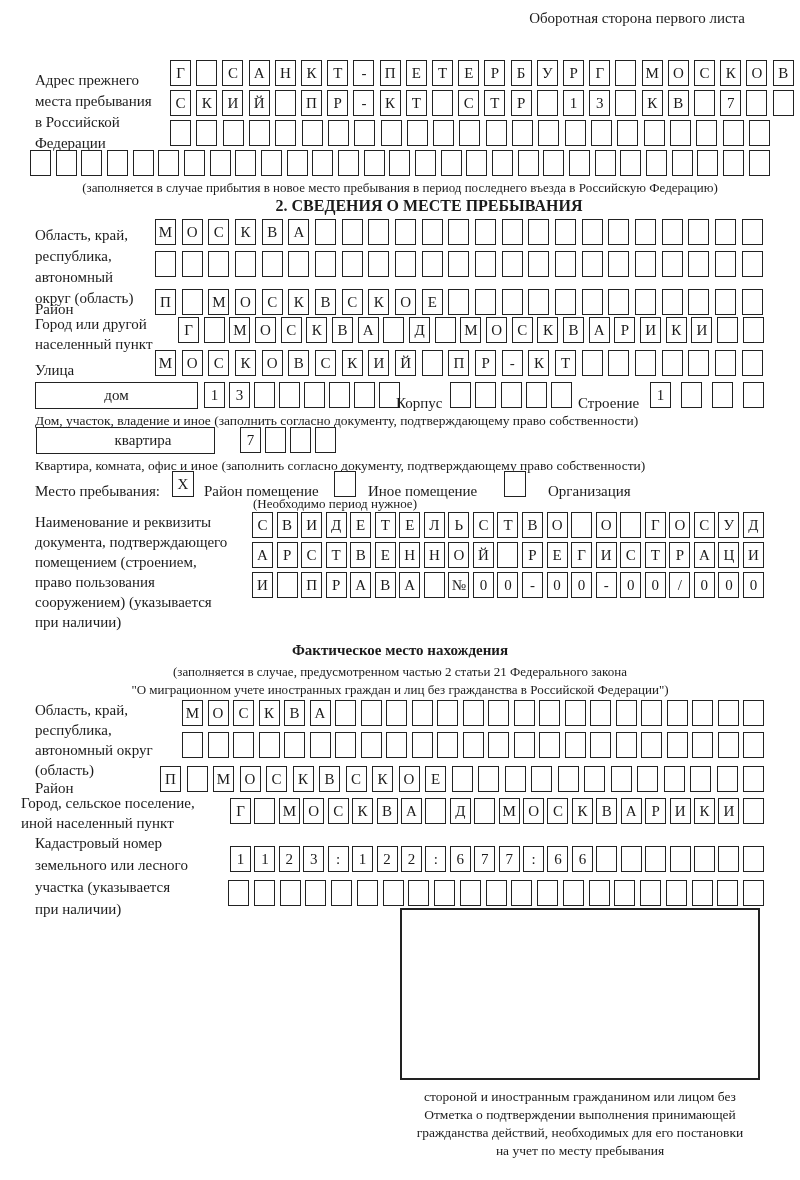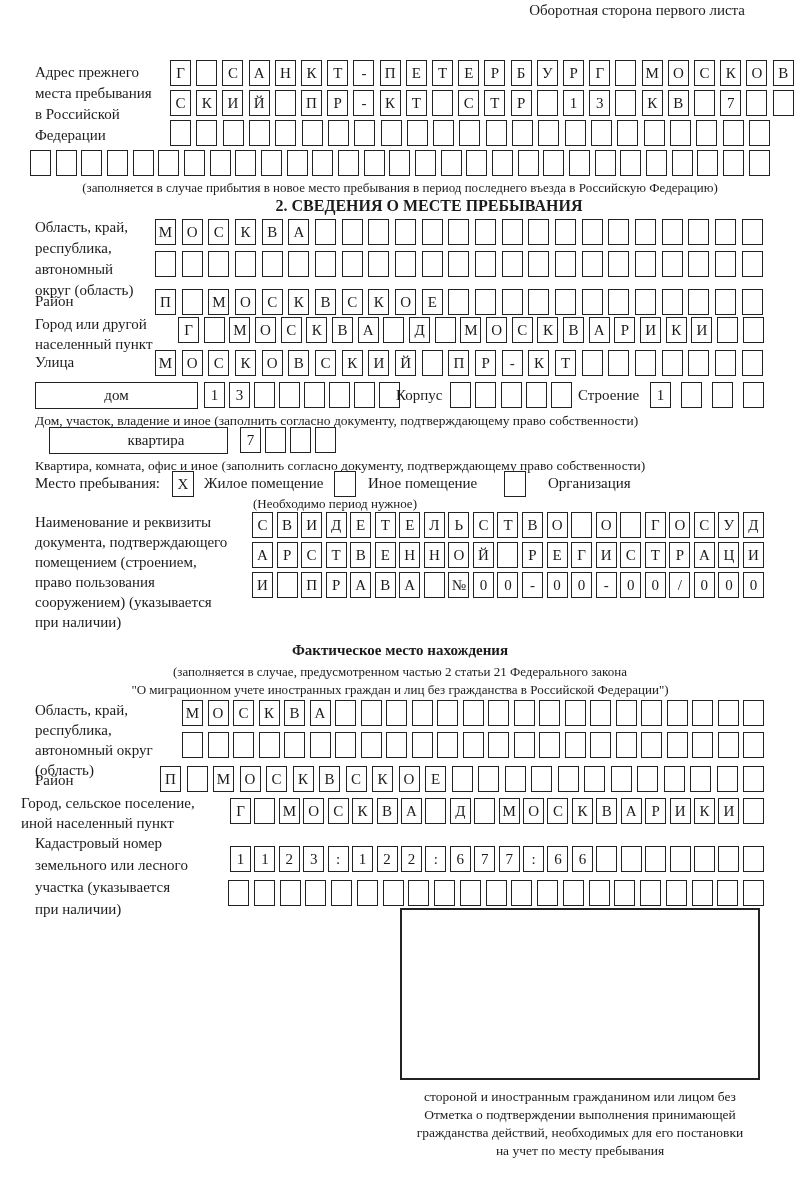--- a/index.html
+++ b/index.html
@@ -2,21 +2,21 @@
 <html><head>
 <meta charset="utf-8">
 <style>
   html,body{margin:0;padding:0;}
   body{
     width:800px;height:1180px;background:#ffffff;position:relative;
     font-family:"Liberation Serif","DejaVu Serif",serif;color:#1b1b1b;
     overflow:hidden;
   }
   .abs{position:absolute;}
-  .lbl{font-size:15px;line-height:21px;}
+  .lbl{font-size:15px;line-height:21px;margin-top:8px;}
   .lbl-tight{font-size:15px;line-height:20px;}
   .note{font-size:13px;}
   .note-sm{font-size:13.5px;}
   .center{text-align:center;}
   .right{text-align:right;}
   .bold{font-weight:bold;}
   .boxrow{display:flex;justify-content:space-between;}
   .cell{
     width:21px;height:26px;box-sizing:border-box;border:1.6px solid #222;
     display:flex;align-items:center;justify-content:center;
@@ -319,32 +319,32 @@
   </div>
 <div class="abs lbl" style="left:578px;top:385px;">Строение</div>
 <div class="abs boxrow" style="left:650px;top:382px;width:114px;">
     <div class="cell">1</div>
     <div class="cell"></div>
     <div class="cell"></div>
     <div class="cell"></div>
   </div>
 <div class="abs note-sm" style="left:35px;top:413px;width:740px;">Дом, участок, владение и иное (заполнить согласно документу, подтверждающему право собственности)</div>
 
-<div class="abs widebox" style="left:49px;top:427px;width:179px;padding-left:35px;">квартира</div>
+<div class="abs widebox" style="left:36px;top:427px;width:179px;padding-left:35px;">квартира</div>
 <div class="abs boxrow" style="left:240px;top:427px;width:96px;">
     <div class="cell">7</div>
     <div class="cell"></div>
     <div class="cell"></div>
     <div class="cell"></div>
   </div>
 <div class="abs note-sm" style="left:35px;top:458px;width:740px;">Квартира, комната, офис и иное (заполнить согласно документу, подтверждающему право собственности)</div>
 
 <div class="abs lbl" style="left:35px;top:473px;">Место пребывания:</div>
 <div class="abs checkcell" style="left:172px;top:471px;">X</div>
-<div class="abs lbl" style="left:204px;top:473px;">Жилое помещение</div>
+<div class="abs lbl" style="left:204px;top:473px;">Район помещение</div>
 <div class="abs checkcell" style="left:334px;top:471px;"></div>
 <div class="abs lbl" style="left:368px;top:473px;">Иное помещение</div>
 <div class="abs checkcell" style="left:504px;top:471px;"></div>
 <div class="abs lbl" style="left:548px;top:473px;">Организация</div>
 <div class="abs note center" style="left:135px;top:496px;width:400px;">(Необходимо период нужное)</div>
 
 <div class="abs lbl-tight" style="left:35px;top:512px;width:215px;">
     <div>Наименование и реквизиты</div>
     <div>документа, подтверждающего</div>
     <div>помещением (строением,</div>

